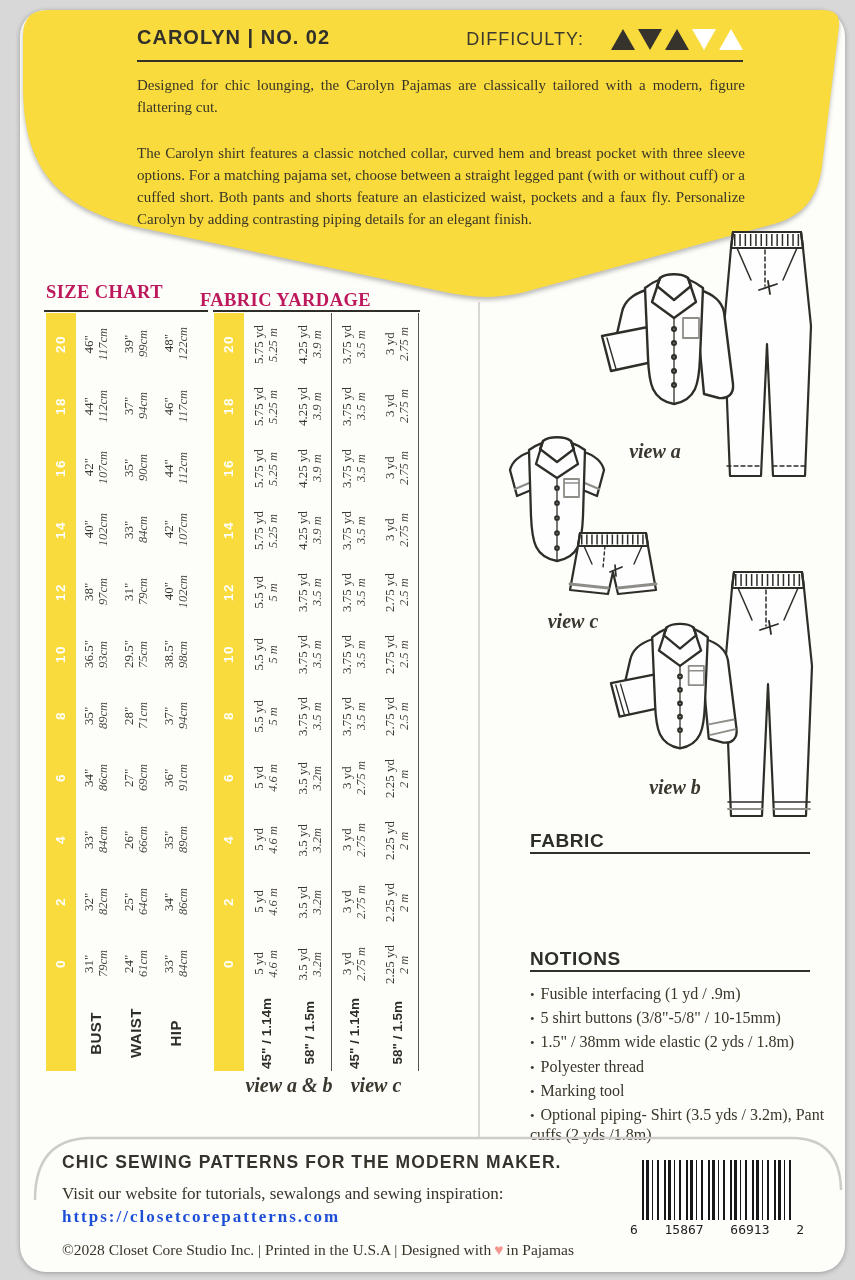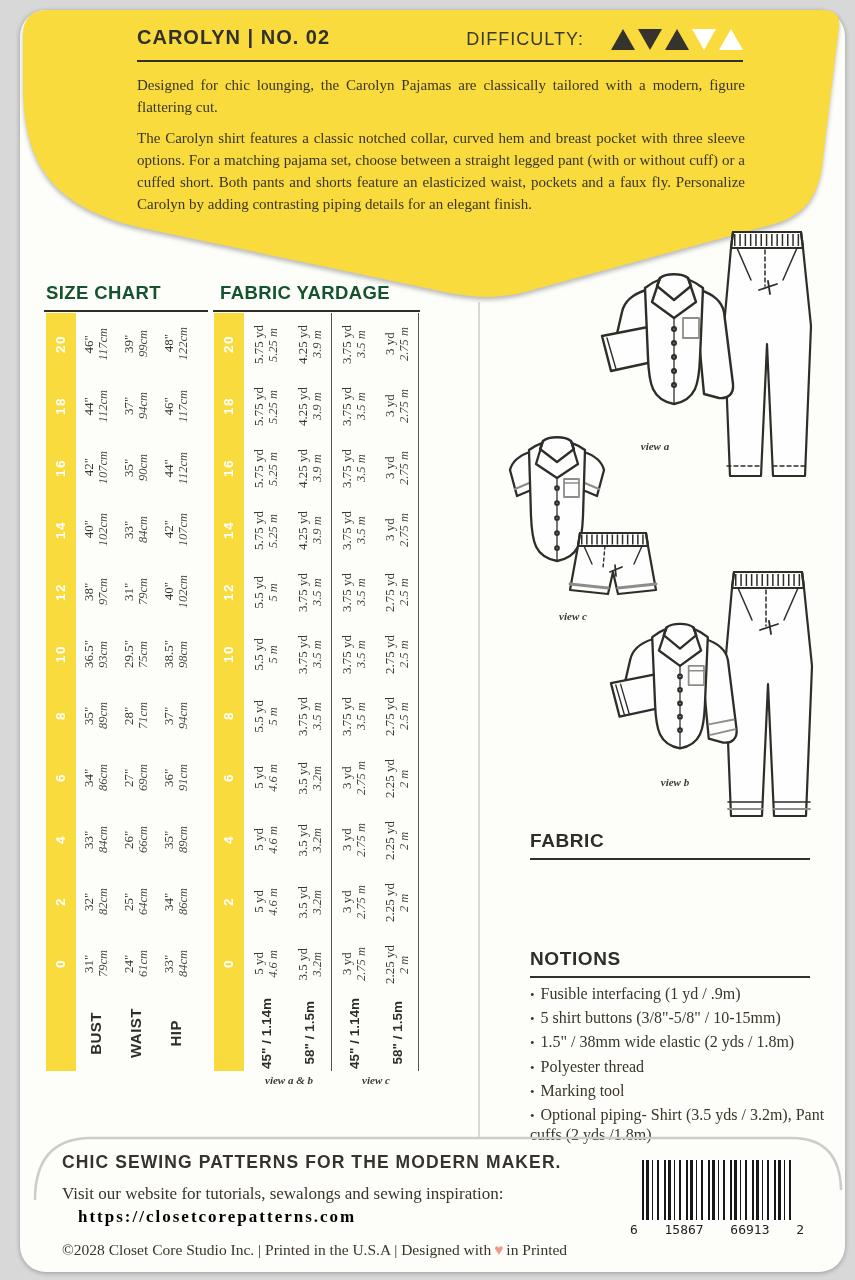--- a/index.html
+++ b/index.html
@@ -23,60 +23,60 @@
   .tris{display:flex;align-items:center;}
   .tri{display:inline-block;width:0;height:0;border-left:12px solid transparent;border-right:12px solid transparent;margin-left:3px;}
   .tri.up.dark{border-bottom:21px solid #35332c;}
   .tri.down.dark{border-top:21px solid #35332c;}
   .tri.up.light{border-bottom:21px solid #ffffff;}
   .tri.down.light{border-top:21px solid #ffffff;}
   .hd-rule{left:117px;top:50px;width:606px;height:0;border-top:2px solid #32302a;}
   .hd-p{left:117px;width:608px;font-family:"Liberation Serif",serif;font-size:15px;line-height:1.47;
         color:#393528;text-align:justify;}
   .hd-p1{top:64px;}
-  .hd-p2{top:117px;}
+  .hd-p2{top:132px;}
   
-  .tbl-title{top:272px;font-size:18.5px;font-weight:bold;letter-spacing:.4px;color:#14532d;}
+  .tbl-title{top:272px;font-size:18.5px;font-weight:bold;letter-spacing:.4px;color:#be185d;font-family:Liberation Serif, serif;}
   .sc-wrap{left:24px;top:300px;width:164px;border-top:2.5px solid #2f2d27;}
   .fy-wrap{left:193px;top:300px;width:207px;border-top:2.5px solid #2f2d27;}
   .grid{display:grid;margin-top:1px;}
   .sc-grid{grid-template-columns:30px 40px 40px 40px;grid-template-rows:repeat(11,62px) 76px;margin-left:2px;}
   .fy-grid{grid-template-columns:30px 45px 42px 46px 42px;grid-template-rows:repeat(11,62px) 76px;margin-left:1px;}
   .cell{display:flex;align-items:center;justify-content:center;}
   .ycell{background:#f9db3d;}
   .bl{border-left:1.5px solid #55534a;}
   .br{border-right:1.5px solid #55534a;}
   .vt{writing-mode:vertical-rl;transform:rotate(180deg);display:inline-block;line-height:1.18;}
   .snum{font-weight:bold;font-size:13.5px;color:#ffffff;letter-spacing:1.5px;}
   .imp{display:block;font-family:"Liberation Serif",serif;font-size:13px;color:#3a372f;text-align:center;}
   .met{display:block;font-family:"Liberation Serif",serif;font-style:italic;font-size:12.5px;color:#4a473e;text-align:center;}
   .mlabel{font-weight:bold;font-size:15px;letter-spacing:.5px;color:#2f2d27;}
   .wlabel{font-weight:bold;font-size:13.5px;color:#2f2d27;}
-  .viewlabel{font-family:"Liberation Serif",serif;font-style:italic;font-weight:600;font-size:11px;color:#3a372e;text-align:center;}
+  .viewlabel{font-family:"Liberation Serif",serif;font-style:italic;font-weight:600;font-size:20px;color:#3a372e;text-align:center;}
   .vl-ab{left:224px;top:1064px;width:90px;}
   .vl-c{left:312px;top:1064px;width:88px;}
   
   .crease{left:458px;top:292px;width:2px;height:836px;background:#d9d7d2;}
   
   .r-title{width:280px;font-size:19px;font-weight:bold;letter-spacing:.6px;color:#2f2d27;
-           border-bottom:2px solid #32302a;padding-bottom:6px;}
+           border-bottom:2px solid #32302a;}
   .fabric-title{left:510px;top:820px;}
   .fabric-text{left:510px;top:858px;width:288px;font-family:"Liberation Serif",serif;font-size:16.5px;line-height:1.3;color:#393528;}
   .notions-title{left:510px;top:938px;}
   .notions-list{left:510px;top:974px;width:296px;font-family:"Liberation Serif",serif;font-size:16px;line-height:1.23;color:#393528;}
   .nitem{margin-bottom:4.5px;}
   .bull{font-size:13px;margin-right:6px;}
   .viewtag-a{left:575px;top:430px;width:120px;}
   .viewtag-c{left:498px;top:600px;width:110px;}
   .viewtag-b{left:600px;top:766px;width:110px;}
   
   .fold{left:0;top:1120px;width:825px;height:142px;}
   .ft-tag{left:42px;top:1142px;font-size:17.5px;font-weight:bold;letter-spacing:1.1px;color:#35332b;}
   .ft-visit{left:42px;top:1174px;font-family:"Liberation Serif",serif;font-size:17px;color:#393528;}
-  .ft-url{left:42px;top:1197px;font-family:"Liberation Serif",serif;font-size:17px;font-weight:bold;letter-spacing:2px;color:#000000;margin-left:16px;}
+  .ft-url{left:42px;top:1197px;font-family:"Liberation Serif",serif;font-size:17px;font-weight:bold;letter-spacing:2px;color:#1d4ed8;}
   .ft-copy{left:42px;top:1231px;font-family:"Liberation Serif",serif;font-size:15.5px;color:#393528;}
   .heart{color:#f2978f;padding:0 3px;}
   .barcode{left:610px;top:1150px;width:174px;}
   .bars{margin-left:12px;width:150px;height:60px;background:
         repeating-linear-gradient(90deg,#181818 0 2px,#ffffff 2px 4px,#181818 4px 7px,#ffffff 7px 10px,#181818 10px 11px,#ffffff 11px 15px,#181818 15px 17px,#ffffff 17px 22px);}
   .bdigits{margin-top:2px;width:174px;display:flex;justify-content:space-between;
            font-family:"DejaVu Sans Mono",monospace;font-size:13px;color:#1c1c1c;}
   svg{display:block;}
 </style>
 </head>
@@ -97,21 +97,21 @@
         <span class="tri up dark"></span>
         <span class="tri down light"></span>
         <span class="tri up light"></span>
       </span>
   </div>
   <div class="abs hd-rule"></div>
   <div class="abs hd-p hd-p1">Designed for chic lounging, the Carolyn Pajamas are classically tailored with a modern, figure flattering cut.</div>
   <div class="abs hd-p hd-p2">The Carolyn shirt features a classic notched collar, curved hem and breast pocket with three sleeve options. For a matching pajama set, choose between a straight legged pant (with or without cuff) or a cuffed short. Both pants and shorts feature an elasticized waist, pockets and a faux fly. Personalize Carolyn by adding contrasting piping details for an elegant finish.</div>
 
   <div class="abs tbl-title" style="left:26px;">SIZE CHART</div>
-  <div class="abs tbl-title" style="left:200px;">FABRIC YARDAGE</div>
+  <div class="abs tbl-title" style="left:180px;margin-top:8px;">FABRIC YARDAGE</div>
 
   <div class="abs sc-wrap">
     <div class="grid sc-grid" id="sc-grid">
         <div class="cell ycell">
           <span class="vt snum">20</span>
         </div>
         <div class="cell">
           <span class="vt">
             <span class="imp">46"</span>
             <span class="met">117cm</span>
@@ -784,21 +784,21 @@
       <div class="nitem"><span class="bull">•</span>Optional piping- Shirt (3.5 yds / 3.2m), Pant cuffs (2 yds /1.8m)</div>
     </div>
 
   <svg class="abs fold" width="825" height="142" viewBox="0 0 825 142">
     <path d="M15,70 Q15,10 68,8 L775,8 Q820,10 821,60" fill="none" stroke="#cdccc8" stroke-width="2.5"></path>
   </svg>
   <div class="abs ft-visit">Visit our website for tutorials, sewalongs and sewing inspiration:</div>
   <div class="abs ft-tag">CHIC SEWING PATTERNS FOR THE MODERN MAKER.</div>
   <div class="abs ft-url">https://closetcorepatterns.com</div>
   <div class="abs ft-copy">
-    <span>©2028 Closet Core Studio Inc. | Printed in the U.S.A | Designed with</span><span class="heart">♥</span><span>in Printed</span>
+    <span>©2028 Closet Core Studio Inc. | Printed in the U.S.A | Designed with</span><span class="heart">♥</span><span>in Pajamas</span>
   </div>
   <div class="abs barcode">
     <div class="bars"></div>
     <div class="bdigits" id="bdigits">
         <span>6</span>
         <span>15867</span>
         <span>66913</span>
         <span>2</span>
       </div>
   </div>

